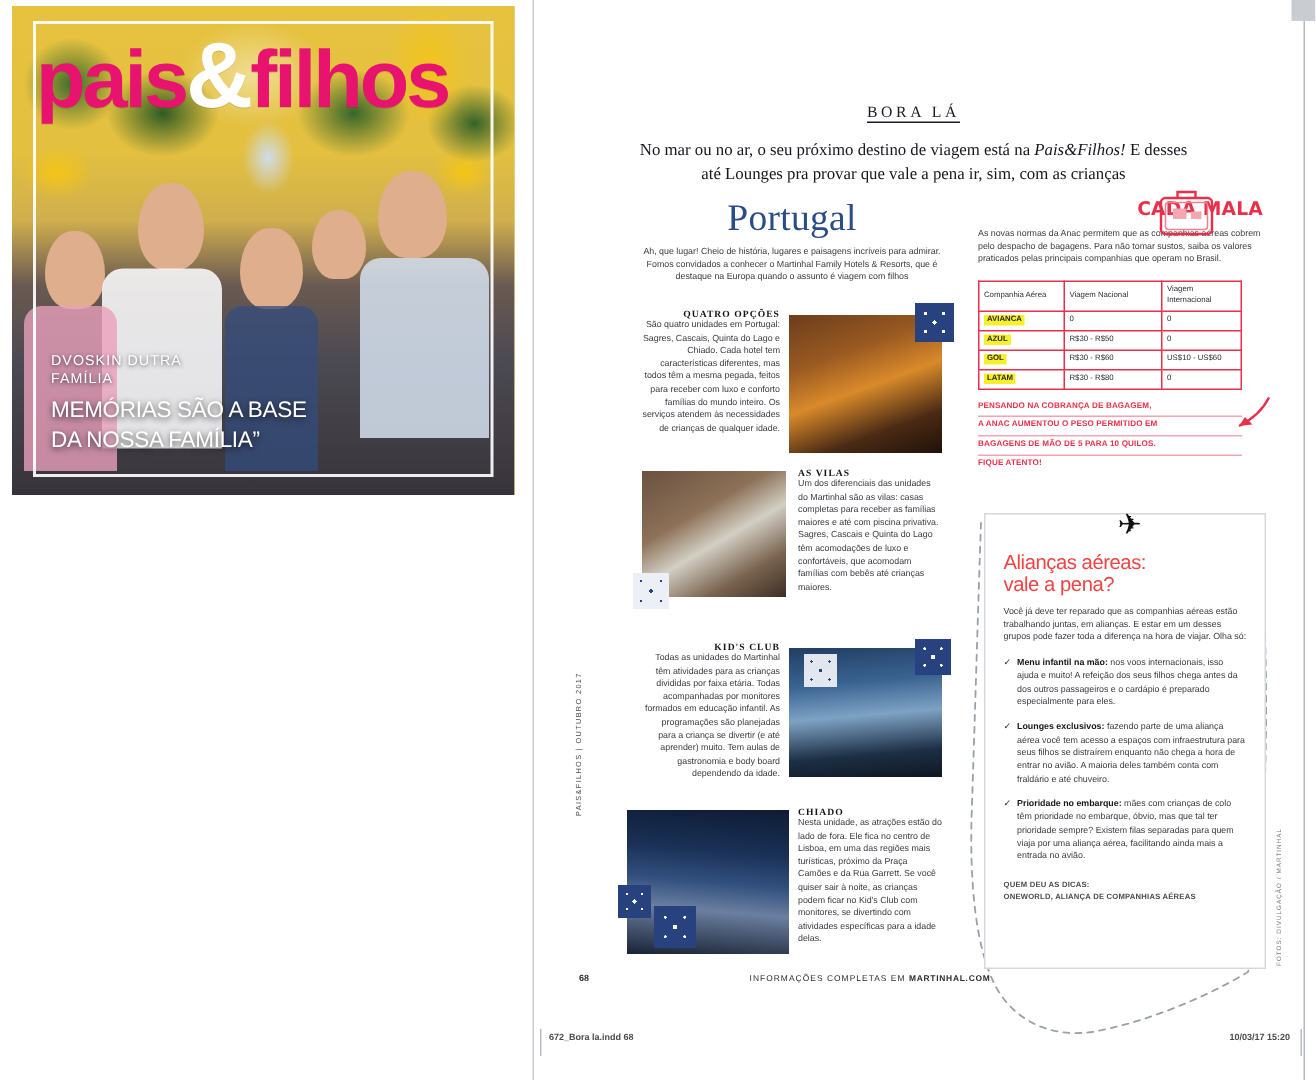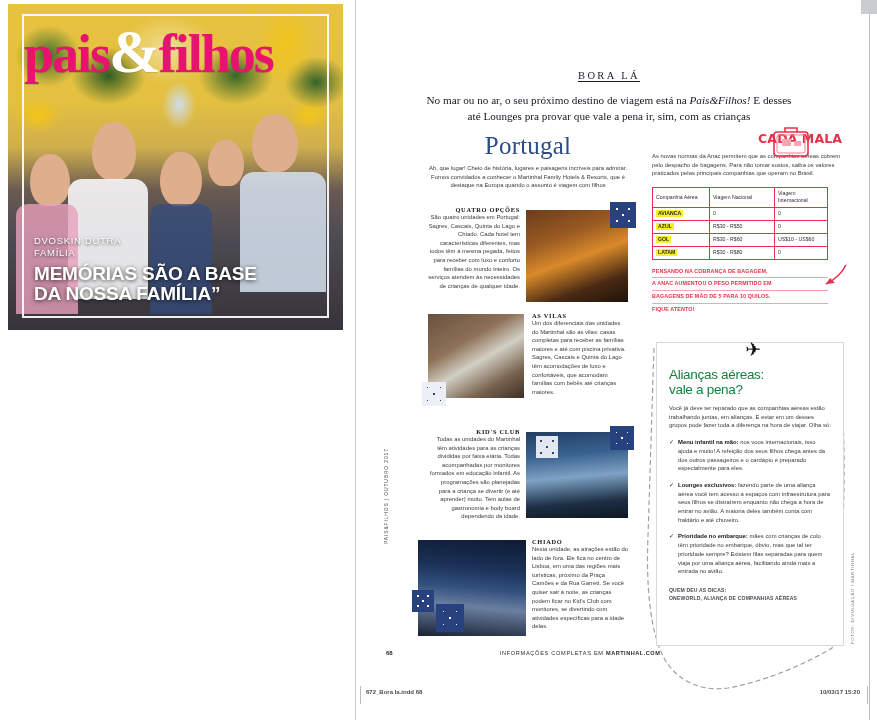--- a/index.html
+++ b/index.html
@@ -24,30 +24,30 @@
       
       radial-gradient(ellipse 24px 34px at 51% 31%, #cfdcea, rgba(207,220,234,0) 72%),
       
       linear-gradient(to bottom,#e6c23f 0%,#e3c040 30%,#cfae4e 44%,#6a5a52 57%,#4c4a52 72%,#37333a 100%),
       #caa83f;
   }
   
   .p{position:absolute;border-radius:46% 46% 40% 40%/55% 55% 45% 45%;}
   .skin{background:#dfae8c;}
   .masthead{position:absolute;left:16px;top:16px;width:300px;height:62px;}
-  .masthead-txt{font-family:Liberation Serif, serif;font-weight:bold;font-size:54px;
+  .masthead-txt{font-family:Liberation Sans, sans-serif;font-weight:bold;font-size:54px;
      letter-spacing:-2px;color:#e8136e;line-height:62px;white-space:nowrap;
      text-shadow:0 1px 0 rgba(0,0,0,.12);}
   .masthead-amp{color:#ffffff;font-size:62px;}
   .cover-frame{position:absolute;left:14px;top:10px;right:14px;bottom:12px;
      border:2px solid rgba(255,255,255,.92);pointer-events:none;}
   .cover-caption{position:absolute;left:26px;bottom:26px;right:30px;color:#fff;}
   .cc-kicker{font-size:9.5px;letter-spacing:.7px;line-height:12px;
      text-shadow:0 1px 3px rgba(0,0,0,.7);}
-  .cc-head{font-size:19px;font-weight:bold;letter-spacing:-.2px;line-height:20px;margin-top:5px;
+  .cc-head{font-size:15px;font-weight:normal;letter-spacing:-.2px;line-height:20px;margin-top:5px;
      text-shadow:0 1px 4px rgba(0,0,0,.75);}
 
   
   .vdiv{position:absolute;left:355px;top:0;width:1px;height:720px;background:#c9cbd0;}
   .rtick{position:absolute;right:0;top:0;width:16px;height:14px;background:#c9ccd1;}
   .rline{position:absolute;right:7px;top:14px;width:1px;height:706px;background:#b9bcc2;}
 
   
   .page{position:absolute;left:360px;top:0;width:498px;height:676px;background:#fff;}
   .doc{position:absolute;left:10px;top:4px;width:478px;height:668px;}
@@ -116,21 +116,21 @@
         font-weight:bold;letter-spacing:.1px;}
   .note div{border-bottom:.8px solid #f0a5b0;padding-bottom:1px;margin-bottom:1px;}
   .arrow{position:absolute;right:-4px;top:-6px;width:26px;height:26px;}
 
   
   .alli-wrap{position:absolute;left:272px;top:332px;width:206px;height:322px;}
   .alli{position:absolute;left:14px;top:6px;width:186px;height:302px;background:#fff;
         border:1px solid #d6d8dd;}
   .alli-inner{padding:14px 12px 10px 12px;}
   .plane{position:absolute;left:50%;top:-5px;transform:translateX(-30%);font-size:19px;color:#111;}
-  .alli-h{font-size:13.5px;line-height:15px;color:#15803d;font-weight:normal;
+  .alli-h{font-size:13.5px;line-height:15px;color:#ef4444;font-weight:normal;
           letter-spacing:-.3px;margin-top:10px;}
   .alli-p{font-size:5.9px;line-height:8.7px;color:#3a3a42;margin-top:7px;}
   .bullet{display:flex;gap:4px;margin-top:8px;}
   .bullet .ck{font-size:6px;color:#1d1d24;line-height:8.7px;}
   .bullet p{margin:0;font-size:5.9px;line-height:8.7px;color:#3a3a42;}
   .bullet b{color:#15151c;}
   .credit{margin-top:11px;font-size:5.1px;line-height:7.6px;color:#4a4a52;font-weight:bold;
           letter-spacing:.15px;}
 
   

